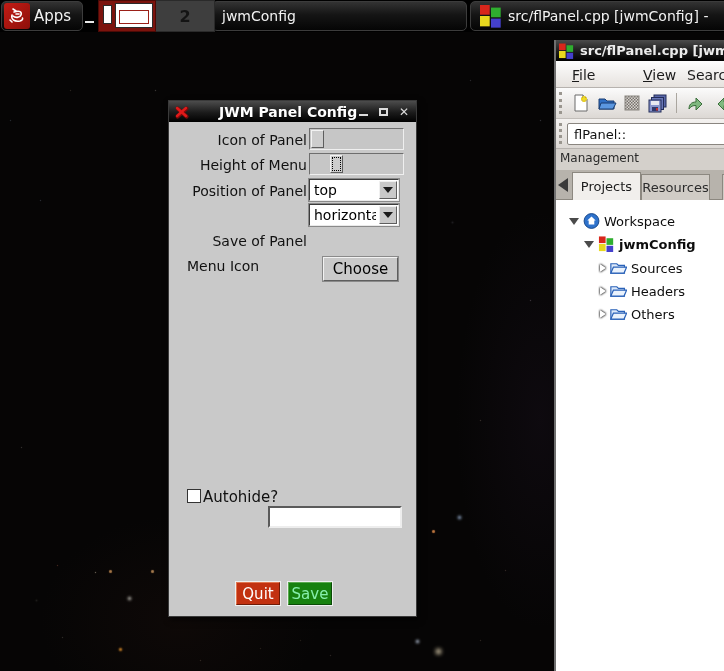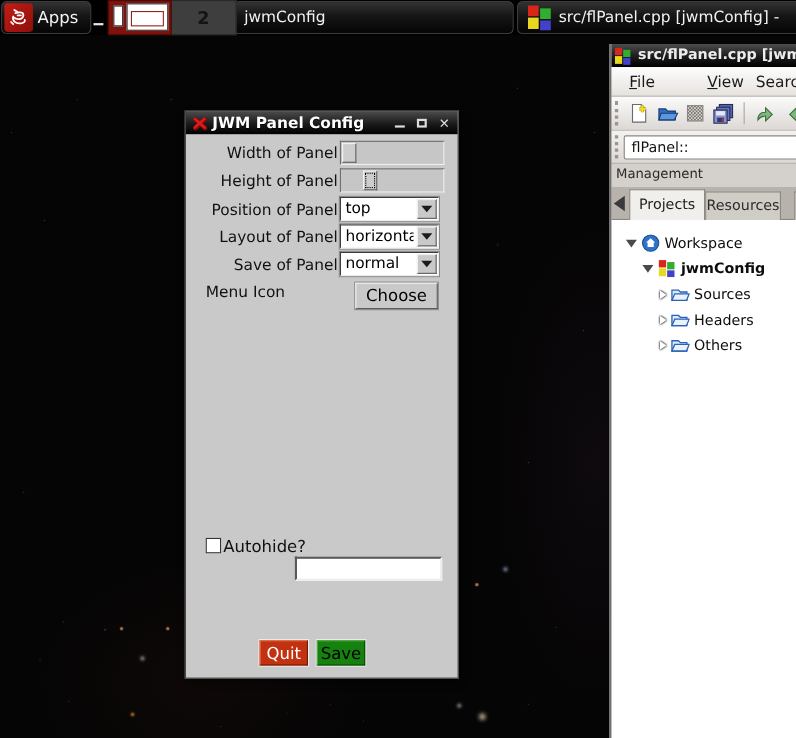--- a/index.html
+++ b/index.html
@@ -50,21 +50,21 @@
   .task-editor .logo4{width:22px;height:24px;margin-right:6px;flex:none;}
 
   
   .logo4 svg{width:100%;height:100%;display:block;}
 
   
   .dialog{position:absolute;left:168px;top:100px;width:249px;height:517px;z-index:10;
     background:#c9c9c9;border:1px solid #3a3a3a;box-shadow:2px 3px 6px rgba(0,0,0,.6);}
   .dlg-titlebar{position:absolute;left:0;top:0;right:0;height:21px;
     background:linear-gradient(#4c4c4c 0%,#1b1b1b 55%,#000 100%);
-    display:flex;align-items:center;color:#fff;}
+    display:flex;align-items:center;color:#fff;gap:26px;}
   .dlg-title{font-size:14px;font-weight:bold;margin-left:3px;text-shadow:0 1px 1px #000;}
   .dlg-icon{width:16px;height:16px;margin-left:5px;flex:none;}
   .dlg-controls{position:absolute;right:7px;top:0;height:21px;display:flex;align-items:center;gap:11px;}
   .glyph-min{width:9px;height:2px;background:#dcdcdc;margin-top:7px;}
   .glyph-max{width:9px;height:8px;border:2px solid #dcdcdc;}
   .glyph-close{color:#dcdcdc;font-size:12px;font-weight:bold;line-height:1;}
   .dlg-label{position:absolute;left:8px;width:130px;text-align:right;font-size:14px;color:#111;}
   .dlg-label-left{position:absolute;left:18px;font-size:14px;color:#111;}
   
   .slider{position:absolute;left:140px;width:95px;height:22px;background:#c6c6c6;
@@ -82,21 +82,21 @@
     display:flex;align-items:center;justify-content:center;}
   .choice-arrow .tri{width:0;height:0;border-left:5px solid transparent;border-right:5px solid transparent;border-top:6px solid #1c1c1c;}
   
   .btn{position:absolute;display:flex;align-items:center;justify-content:center;
     border:1px solid;cursor:default;}
   .btn-gray{background:#c9c9c9;border-color:#f2f2f2 #5e5e5e #5e5e5e #f2f2f2;
     box-shadow:0 0 0 1px #8a8a8a;color:#000;font-size:15px;}
   .btn-quit{background:#c23110;border-color:#e0764f #6e1a06 #6e1a06 #e0764f;
     box-shadow:0 0 0 1px #efefef;color:#fff;font-size:15px;}
   .btn-save{background:#17810f;border-color:#5aa94f #0a4a06 #0a4a06 #5aa94f;
-    box-shadow:0 0 0 1px #efefef;color:#000000;font-size:15px;}
+    box-shadow:0 0 0 1px #efefef;color:#86efac;font-size:15px;}
   .checkbox{position:absolute;left:18px;top:388px;width:14px;height:14px;background:#fff;
     border:1px solid #333;}
   .text-input{position:absolute;left:99px;top:405px;width:134px;height:22px;background:#fff;
     border:2px solid;border-color:#5a5a5a #ededed #ededed #5a5a5a;font-size:14px;padding:0 3px;color:#000;}
 
   
   .ide{position:absolute;left:554px;top:40px;width:280px;height:640px;z-index:9;
     background:#d4d0cb;border-left:2px solid #6f6f6f;}
   .ide-titlebar{position:absolute;left:0;top:0;right:0;height:21px;
     background:linear-gradient(#4c4c4c 0%,#1b1b1b 55%,#000 100%);
@@ -209,53 +209,46 @@
         </svg>
       </span>
       <span class="dlg-title">JWM Panel Config</span>
       <span class="dlg-controls">
         <span class="glyph-min"></span>
         <span class="glyph-max"></span>
         <span class="glyph-close">✕</span>
       </span>
     </div>
 
-    <div class="dlg-label" style="top:31px;">Width of Panel</div>
+    <div class="dlg-label" style="top:31px;">Icon of Panel</div>
     <div class="slider" style="top:27px;">
       <div class="slider-handle" style="left:1px;"></div>
     </div>
 
-    <div class="dlg-label" style="top:56px;">Height of Panel</div>
+    <div class="dlg-label" style="top:56px;">Height of Menu</div>
     <div class="slider" style="top:52px;">
       <div class="slider-handle focused" style="left:20px;"></div>
     </div>
 
     <div class="dlg-label" style="top:82px;">Position of Panel</div>
     <div class="choice" style="top:78px;">
       <span class="choice-text">top</span>
       <span class="choice-arrow">
           <span class="tri"></span>
         </span>
     </div>
 
-    <div class="dlg-label" style="top:107px;">Layout of Panel</div>
     <div class="choice" style="top:103px;">
       <span class="choice-text">horizontal</span>
       <span class="choice-arrow">
           <span class="tri"></span>
         </span>
     </div>
 
     <div class="dlg-label" style="top:132px;">Save of Panel</div>
-    <div class="choice" style="top:128px;">
-      <span class="choice-text">normal</span>
-      <span class="choice-arrow">
-          <span class="tri"></span>
-        </span>
-    </div>
 
     <div class="dlg-label-left" style="top:157px;">Menu Icon</div>
     <div class="btn btn-gray" style="left:154px;top:156px;width:75px;height:24px;">Choose</div>
 
     <div class="checkbox"></div>
     <div class="dlg-label-left" style="left:34px;top:387px;font-size:15px;">Autohide?</div>
 
     <input class="text-input" type="text" value="" style="">
 
     <div class="btn btn-quit" style="left:67px;top:481px;width:44px;height:23px;">Quit</div>

